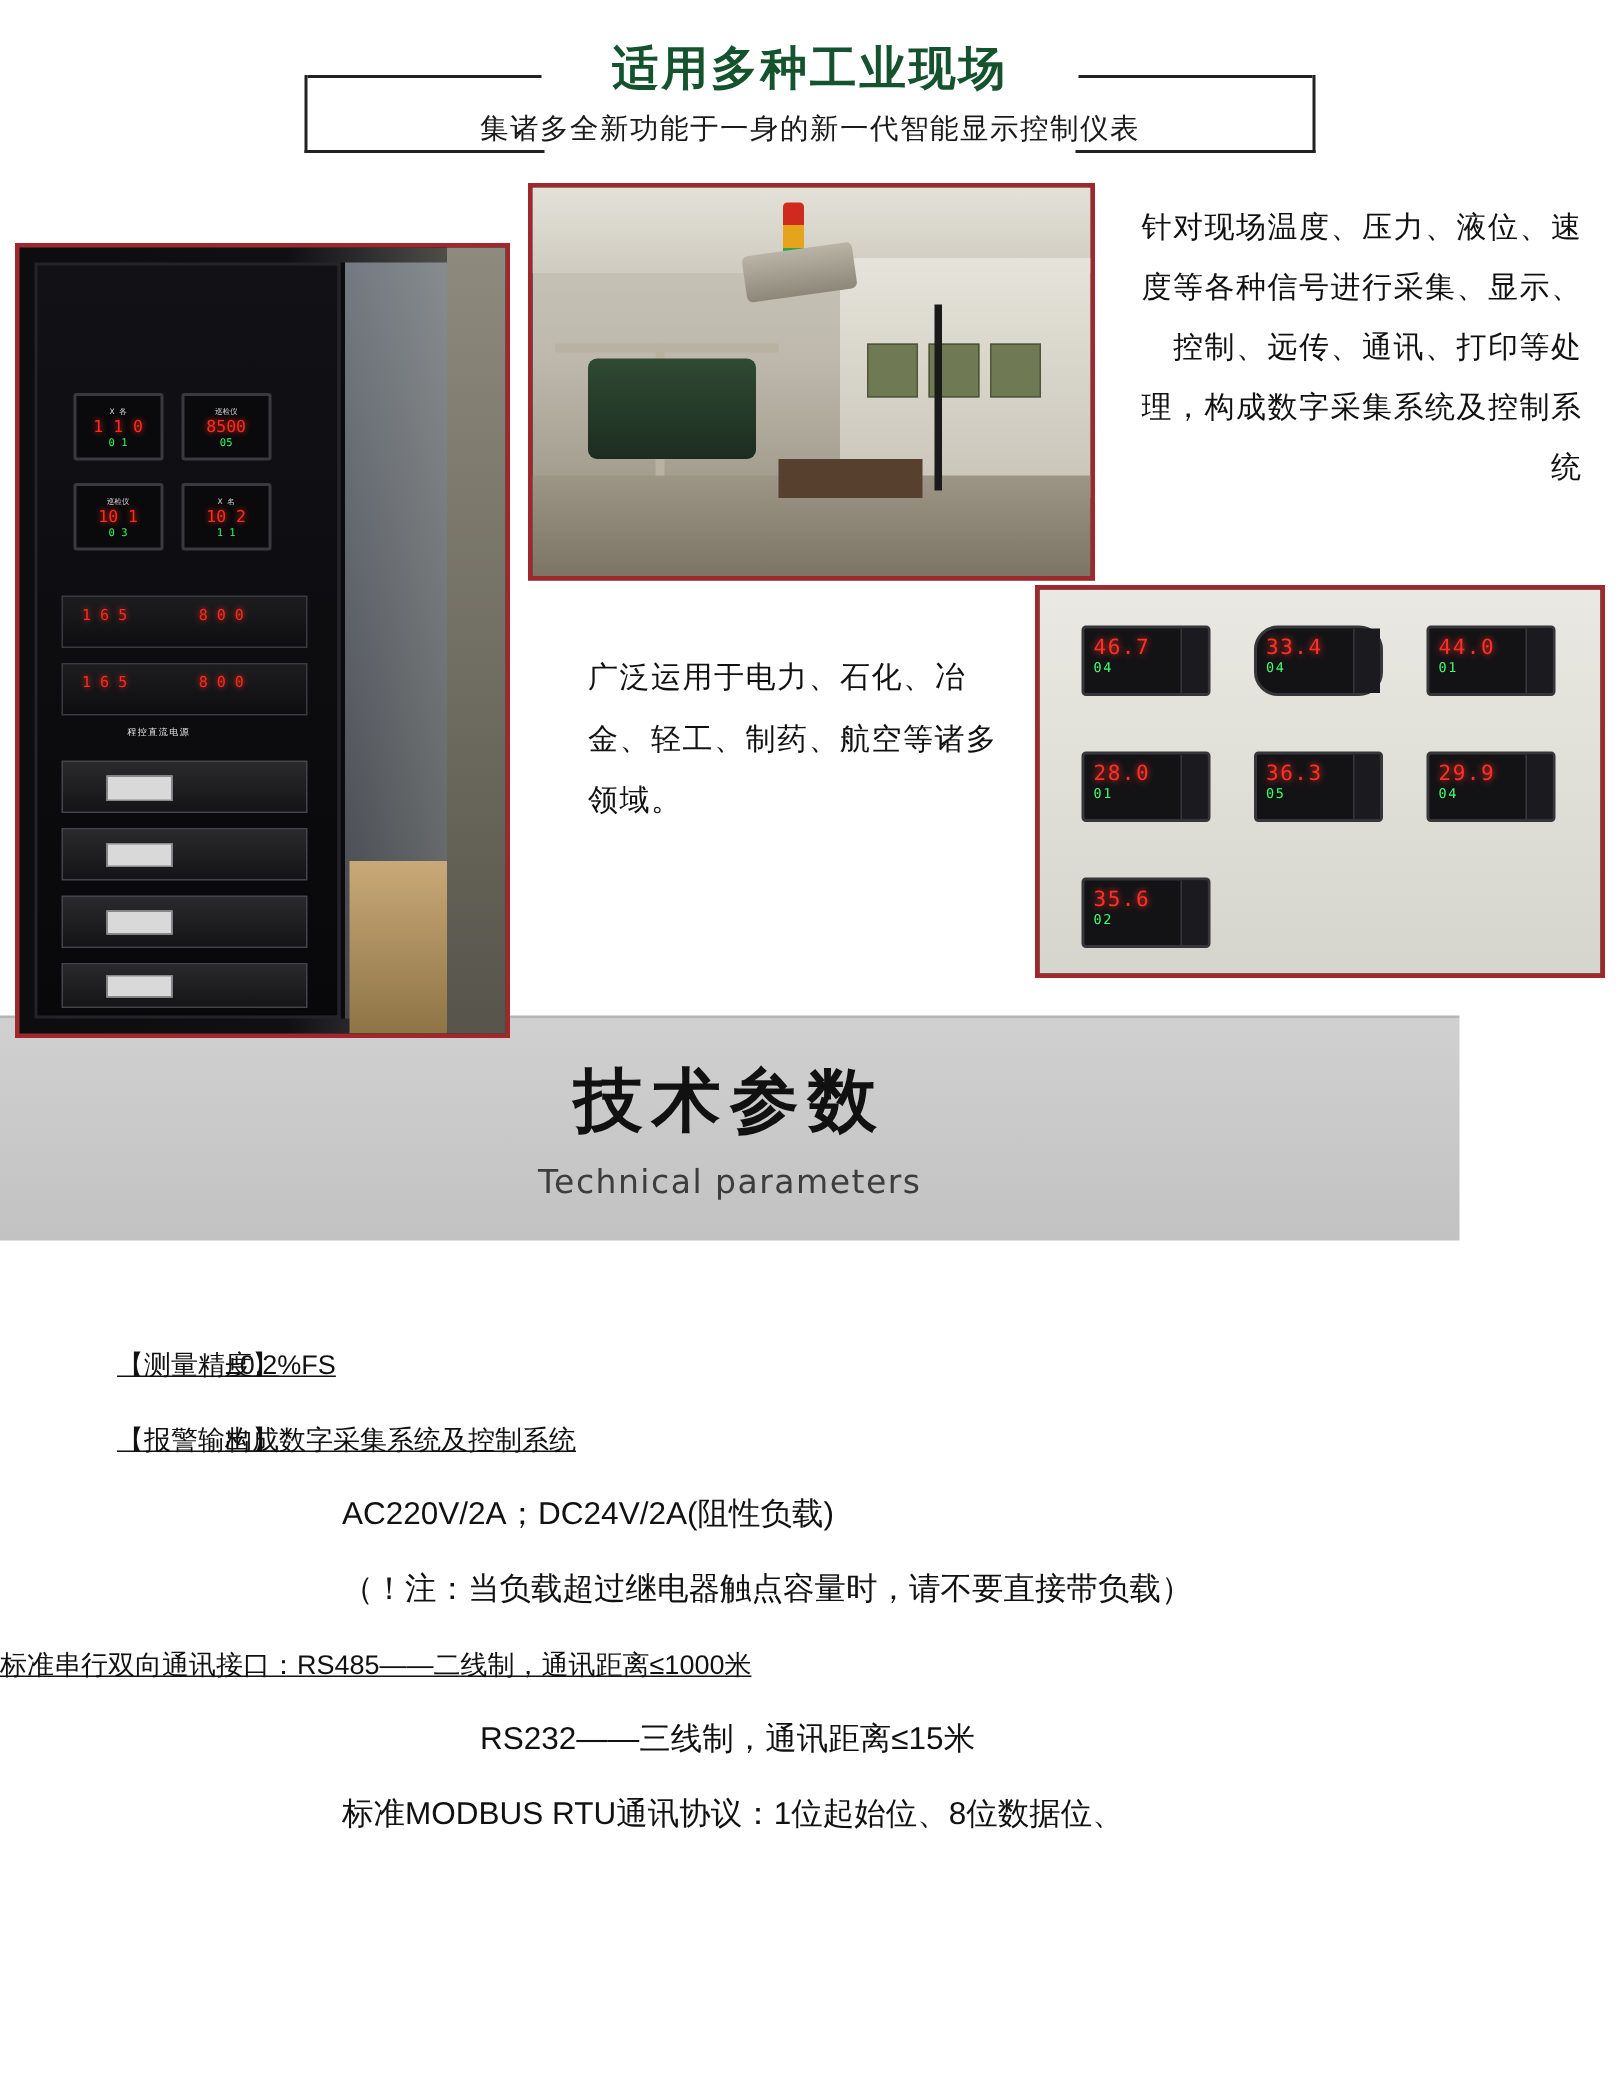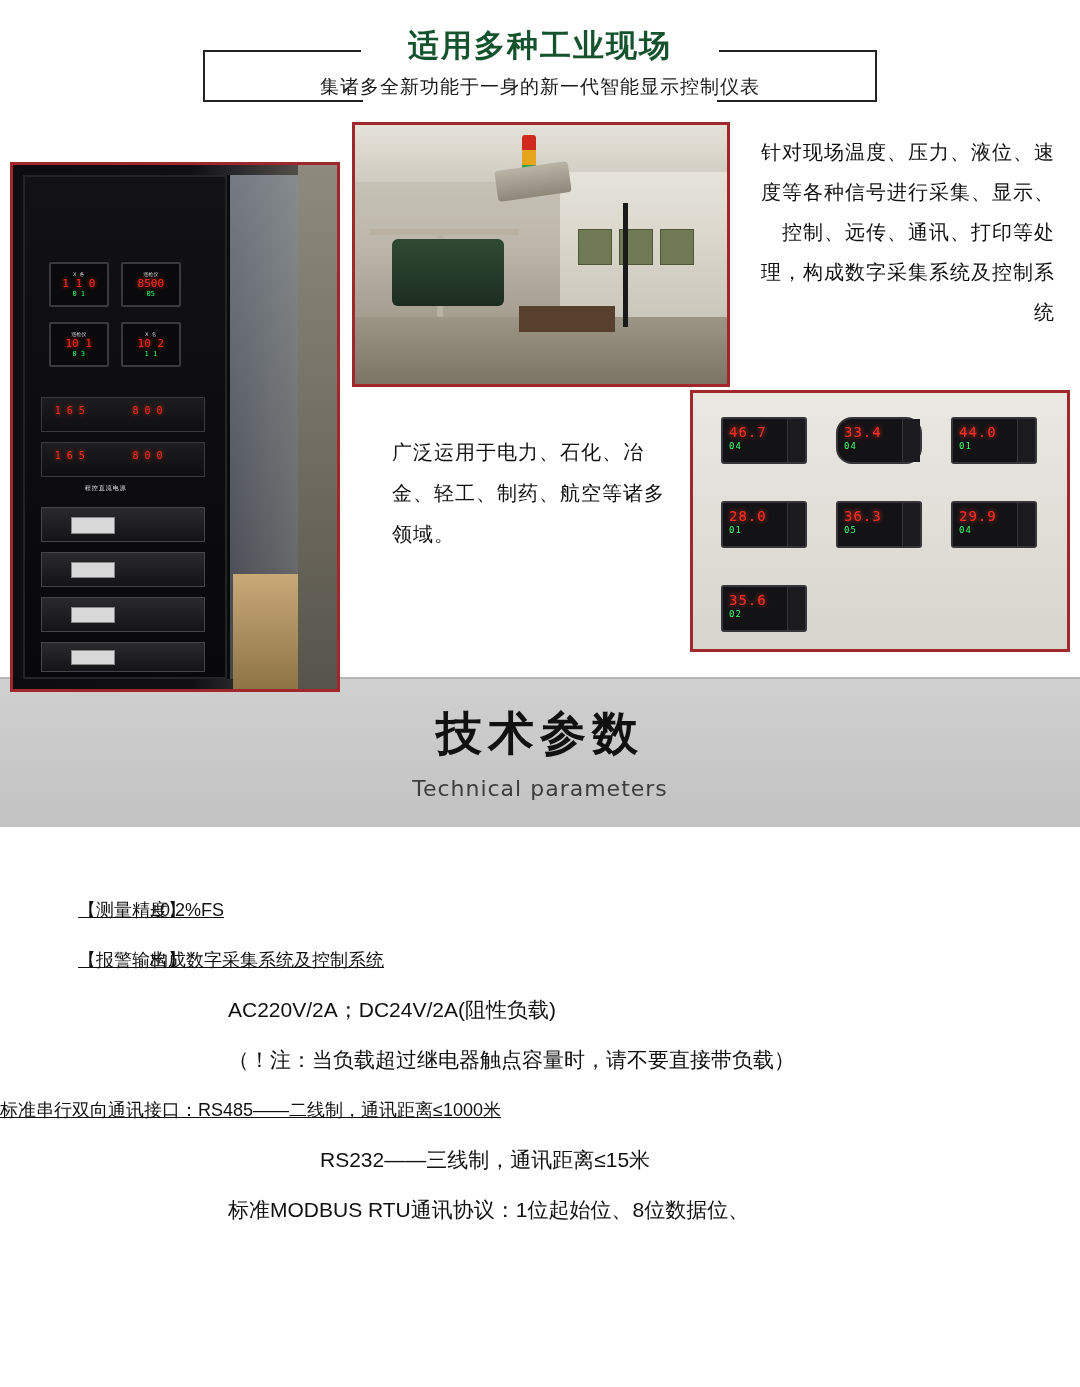--- a/index.html
+++ b/index.html
@@ -145,21 +145,21 @@
     position: absolute; width: 86px; height: 47px; background: #131316;
     border: 2px solid #35353a; border-radius: 3px; display: flex;
   }
   .pn-meter .disp { flex: 1; padding: 5px 4px 0 6px; }
   .pn-meter .v { color: #ff3024; font-family: "DejaVu Sans Mono", monospace; font-size: 14px; letter-spacing: 1px; text-shadow: 0 0 5px #ff3024; }
   .pn-meter .u { color: #3dff6a; font-family: "DejaVu Sans Mono", monospace; font-size: 9px; letter-spacing: 1px; margin-top: 1px; }
   .pn-meter .keys { width: 18px; background: #1b1b1f; border-left: 1px solid #35353a; }
 
   
   .banner {
-    width: 1080px; height: 150px;
+    width: 973px; height: 150px;
     background: linear-gradient(180deg,#d0d0d0,#c2c2c2);
     border-top: 2px solid #b5b5b5;
     display: flex; flex-direction: column;
     align-items: center; justify-content: center;
   }
   .banner-cn {
     font-size: 46px; font-weight: bold; letter-spacing: 6px; color: #111;
     line-height: 56px;
   }
   .banner-en {

